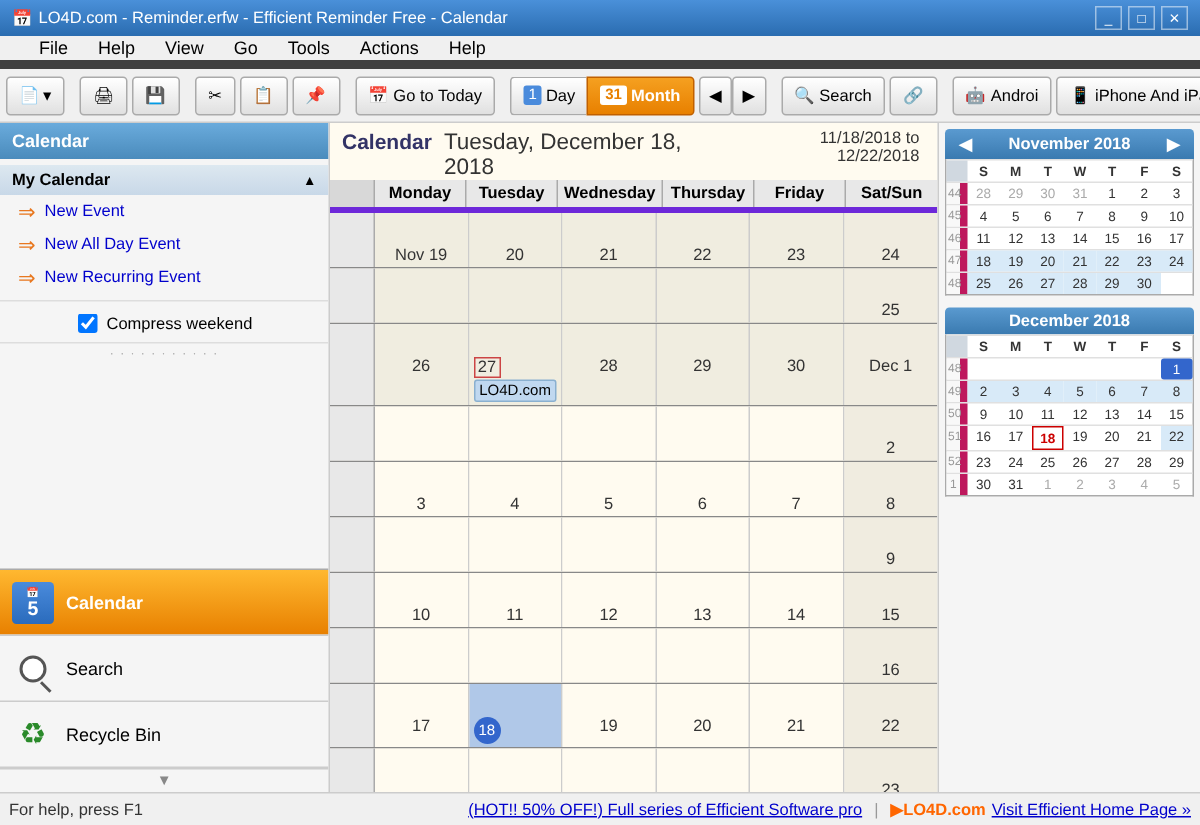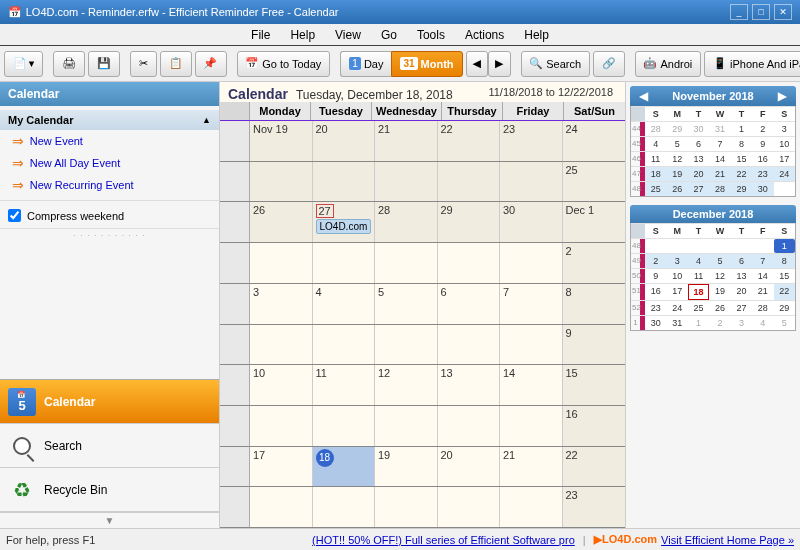--- a/index.html
+++ b/index.html
@@ -5,21 +5,21 @@
     * { margin: 0; padding: 0; box-sizing: border-box; }
     body { width: 800px; height: 550px; font-family: 'Segoe UI', Tahoma, Geneva, Verdana, sans-serif; font-size: 12px; overflow: hidden; background: #f0f0f0; }
     
     
     .title-bar { background: linear-gradient(to bottom, #4a90d9, #2a6cb0); color: white; padding: 4px 8px; display: flex; align-items: center; justify-content: space-between; height: 24px; }
     .title-bar-title { font-size: 11px; display: flex; align-items: center; gap: 4px; }
     .title-bar-controls { display: flex; gap: 4px; }
     .title-bar-btn { background: none; border: 1px solid rgba(255,255,255,0.5); color: white; width: 18px; height: 16px; font-size: 9px; cursor: pointer; display: flex; align-items: center; justify-content: center; }
 
     
-    .menu-bar { background: #f0f0f0; border-bottom: 1px solid #404040; padding: 2px 0; display: flex; gap: 8px; height: 22px; align-items: center; justify-content: center; }
+    .menu-bar { background: #f0f0f0; border-bottom: 6px solid #404040; padding: 2px 20px; display: flex; gap: 8px; height: 22px; align-items: center; }
     .menu-item { padding: 2px 6px; cursor: pointer; font-size: 12px; }
 
     
     .toolbar { background: #f0f0f0; border-bottom: 1px solid #ccc; padding: 3px 4px; display: flex; align-items: center; gap: 3px; height: 36px; }
     .toolbar-btn { background: linear-gradient(to bottom, #ffffff, #e0e0e0); border: 1px solid #aaa; padding: 3px 8px; cursor: pointer; font-size: 11px; height: 26px; display: flex; align-items: center; gap: 3px; white-space: nowrap; border-radius: 3px; }
     .toolbar-btn.active { background: linear-gradient(to bottom, #f5a020, #e88000); border-color: #c06000; color: white; font-weight: bold; }
     .toolbar-separator { width: 1px; background: #aaa; height: 24px; margin: 0 2px; }
     .toolbar-btn-group { display: flex; }
     .toolbar-btn-group .toolbar-btn { border-radius: 0; border-right-width: 0; }
     .toolbar-btn-group .toolbar-btn:first-child { border-radius: 3px 0 0 3px; }
@@ -31,55 +31,55 @@
     .main-container { display: flex; height: calc(550px - 24px - 22px - 36px - 22px); }
 
     
     .sidebar { width: 220px; background: #f5f5f5; border-right: 1px solid #ccc; display: flex; flex-direction: column; overflow: hidden; }
     .sidebar-header { background: linear-gradient(to bottom, #6aabdc, #4a8bbc); color: white; padding: 4px 8px; font-weight: bold; font-size: 12px; height: 24px; display: flex; align-items: center; }
     .sidebar-section { padding: 4px 0; border-bottom: 1px solid #ddd; }
     .sidebar-section-header { background: linear-gradient(to bottom, #dde8f0, #c8d8e8); padding: 4px 8px; font-size: 11px; font-weight: bold; display: flex; align-items: center; justify-content: space-between; }
     .sidebar-section-header .arrow { font-size: 9px; }
     .sidebar-link { padding: 3px 12px; display: flex; align-items: center; gap: 6px; cursor: pointer; color: #0000cc; font-size: 11px; }
     .sidebar-link .arrow-icon { color: #e87820; font-size: 14px; }
-    .sidebar-checkbox { padding: 4px 8px; display: flex; align-items: center; gap: 6px; font-size: 11px; }
+    .sidebar-checkbox { padding: 4px 8px; display: flex; align-items: center; gap: 6px; font-size: 11px; margin-left: 44px; }
     .sidebar-spacer { flex: 1; }
 
     
     .sidebar-nav { border-top: 1px solid #aaa; }
     .sidebar-nav-item { display: flex; align-items: center; gap: 8px; padding: 6px 8px; cursor: pointer; border-bottom: 1px solid #ccc; font-size: 12px; height: 44px; }
     .sidebar-nav-item.active { background: linear-gradient(to bottom, #ffb830, #e88000); }
     .sidebar-nav-item .nav-icon { width: 28px; height: 28px; display: flex; align-items: center; justify-content: center; font-size: 18px; }
     .sidebar-nav-item.active .nav-label { font-weight: bold; color: white; }
     .calendar-icon-bg { background: linear-gradient(to bottom, #4a8bdc, #2a6bbc); color: white; border-radius: 3px; width: 26px; height: 26px; display: flex; flex-direction: column; align-items: center; justify-content: center; font-size: 8px; }
     .calendar-icon-bg .day-num { font-size: 13px; font-weight: bold; line-height: 1; }
     .events-icon { background: linear-gradient(135deg, #ff6b6b, #cc4444); border-radius: 3px; width: 26px; height: 26px; display: grid; grid-template-columns: 1fr 1fr; gap: 2px; padding: 4px; }
     .events-icon-cell { background: white; border-radius: 1px; }
 
     
     .calendar-content { flex: 1; background: #fffbf0; overflow: hidden; display: flex; flex-direction: column; }
     .calendar-title-row { display: flex; align-items: baseline; gap: 8px; }
     .calendar-title { font-size: 14px; font-weight: bold; color: #336; }
-    .calendar-date-info { font-size: 12px; color: #333; }
+    .calendar-date-info { font-size: 15px; color: #333; }
     .calendar-week-info { font-size: 11px; color: #666; }
     .calendar-range { font-size: 11px; color: #333; text-align: right; padding-right: 4px; }
     
     .calendar-grid { flex: 1; display: flex; flex-direction: column; }
-    .calendar-days-header { display: grid; grid-template-columns: 30px repeat(6, 1fr); border-bottom: 1px solid #6d28d9; background: #e8e8e8; }
+    .calendar-days-header { display: grid; grid-template-columns: 30px repeat(6, 1fr); border-bottom: 4px solid #6d28d9; background: #e8e8e8; }
     .day-header { padding: 3px 4px; text-align: center; font-size: 11px; font-weight: bold; border-right: 1px solid #aaa; }
     .week-col-header { padding: 3px 4px; text-align: center; font-size: 11px; color: #666; background: #d8d8d8; border-right: 1px solid #aaa; }
     
     .calendar-weeks { flex: 1; display: flex; flex-direction: column; }
     .calendar-week { flex: 1; display: grid; grid-template-columns: 30px repeat(6, 1fr); border-bottom: 1px solid #888; }
     .week-num { background: #e8e8e8; border-right: 1px solid #aaa; display: flex; align-items: flex-start; justify-content: center; padding-top: 3px; font-size: 10px; color: #666; }
     .calendar-day { border-right: 1px solid #ccc; padding: 2px 3px; background: #fffbf0; position: relative; overflow: hidden; }
     .calendar-day.other-month { background: #f0ede0; }
     .calendar-day.selected { background: #b0c8e8; }
     .calendar-day.weekend { background: #f0ece0; }
-    .day-number { font-size: 11px; color: #333; text-align: left; }
+    .day-number { font-size: 11px; color: #333; text-align: center; margin-top: 20px; }
     .day-number.selected-num { background: #3366cc; color: white; width: 18px; height: 18px; border-radius: 50%; display: flex; align-items: center; justify-content: center; font-size: 10px; }
     .event-item { background: #c0d8f0; border: 1px solid #8ab0d0; border-radius: 2px; padding: 1px 3px; font-size: 10px; margin-top: 1px; overflow: hidden; white-space: nowrap; }
 
     
     .mini-cal-panel { width: 175px; background: #f5f5f5; border-left: 1px solid #ccc; padding: 4px; overflow: hidden; }
     .mini-cal { margin-bottom: 8px; }
     .mini-cal-header { display: flex; align-items: center; justify-content: space-between; background: linear-gradient(to bottom, #5a9ad0, #3a7ab0); color: white; padding: 3px 6px; font-size: 11px; font-weight: bold; border-radius: 3px 3px 0 0; }
     .mini-cal-nav { background: none; border: none; color: white; cursor: pointer; font-size: 12px; padding: 0 3px; }
     .mini-cal-grid { border: 1px solid #aaa; border-top: none; background: white; }
     .mini-day-header { text-align: center; font-size: 9px; font-weight: bold; padding: 2px 0; color: #333; }

